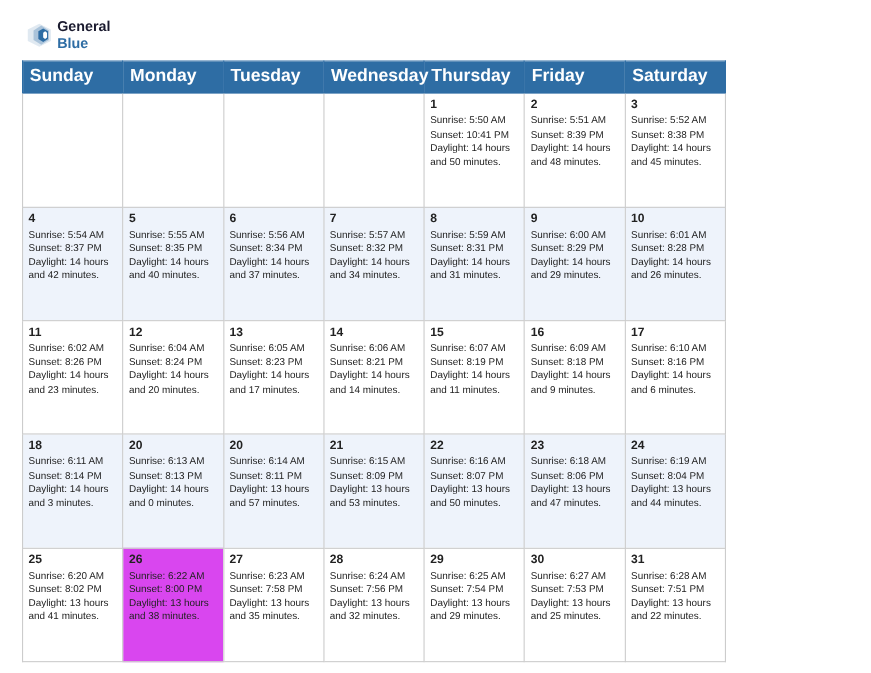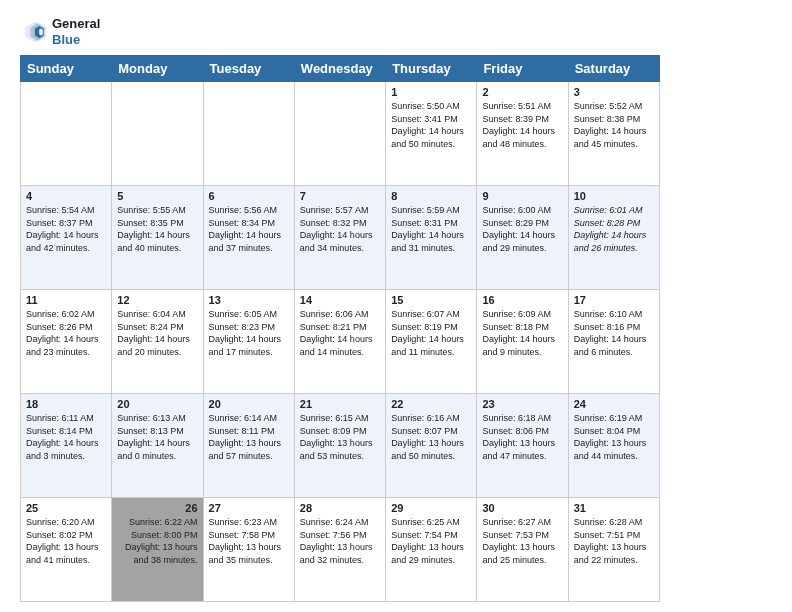--- a/index.html
+++ b/index.html
@@ -53,21 +53,21 @@
     .calendar {
       flex: 1;
       border: 1px solid #ccc;
       border-collapse: collapse;
       width: 100%;
       table-layout: fixed;
     }
     .calendar th {
       background-color: #2e6da4;
       color: #fff;
-      font-size: 13px;
+      font-size: 16px;
       font-weight: bold;
       text-align: left;
       padding: 5px 6px;
       border: 1px solid #2e6da4;
     }
     .calendar td {
       vertical-align: top;
       border: 1px solid #ccc;
       padding: 4px 5px;
       font-size: 9.5px;
@@ -133,21 +133,21 @@
     </thead>
     <tbody id="calendar-body">
     <tr>
           <td class="empty"></td>
           <td class="empty"></td>
           <td class="empty"></td>
           <td class="empty"></td>
           <td style="background-color: rgb(255, 255, 255);">
             <span class="day-num">1</span>
             <div class="day-info" style="white-space: pre-line;">Sunrise: 5:50 AM
-Sunset: 3:41 PM
+Sunset: 10:41 PM
 Daylight: 14 hours
 and 50 minutes.</div>
           </td>
           <td style="background-color: rgb(255, 255, 255);">
             <span class="day-num">2</span>
             <div class="day-info" style="white-space: pre-line;">Sunrise: 5:51 AM
 Sunset: 8:39 PM
 Daylight: 14 hours
 and 48 minutes.</div>
           </td>
@@ -197,21 +197,21 @@
           </td>
           <td style="background-color: rgb(238, 243, 251);">
             <span class="day-num">9</span>
             <div class="day-info" style="white-space: pre-line;">Sunrise: 6:00 AM
 Sunset: 8:29 PM
 Daylight: 14 hours
 and 29 minutes.</div>
           </td>
           <td style="background-color: rgb(238, 243, 251); margin-left: 40px;">
             <span class="day-num">10</span>
-            <div class="day-info" style="white-space: pre-line; font-style: italic;">Sunrise: 6:01 AM
+            <div class="day-info" style="white-space: pre-line;">Sunrise: 6:01 AM
 Sunset: 8:28 PM
 Daylight: 14 hours
 and 26 minutes.</div>
           </td>
         </tr>
         <tr>
           <td style="background-color: rgb(255, 255, 255);">
             <span class="day-num">11</span>
             <div class="day-info" style="white-space: pre-line;">Sunrise: 6:02 AM
 Sunset: 8:26 PM
@@ -313,21 +313,21 @@
           </td>
         </tr>
         <tr>
           <td style="background-color: rgb(255, 255, 255);">
             <span class="day-num">25</span>
             <div class="day-info" style="white-space: pre-line;">Sunrise: 6:20 AM
 Sunset: 8:02 PM
 Daylight: 13 hours
 and 41 minutes.</div>
           </td>
-          <td style="background-color: #a3a3a3; text-align: right;">
+          <td style="background-color: #d946ef;">
             <span class="day-num">26</span>
             <div class="day-info" style="white-space: pre-line;">Sunrise: 6:22 AM
 Sunset: 8:00 PM
 Daylight: 13 hours
 and 38 minutes.</div>
           </td>
           <td style="background-color: rgb(255, 255, 255);">
             <span class="day-num">27</span>
             <div class="day-info" style="white-space: pre-line;">Sunrise: 6:23 AM
 Sunset: 7:58 PM

